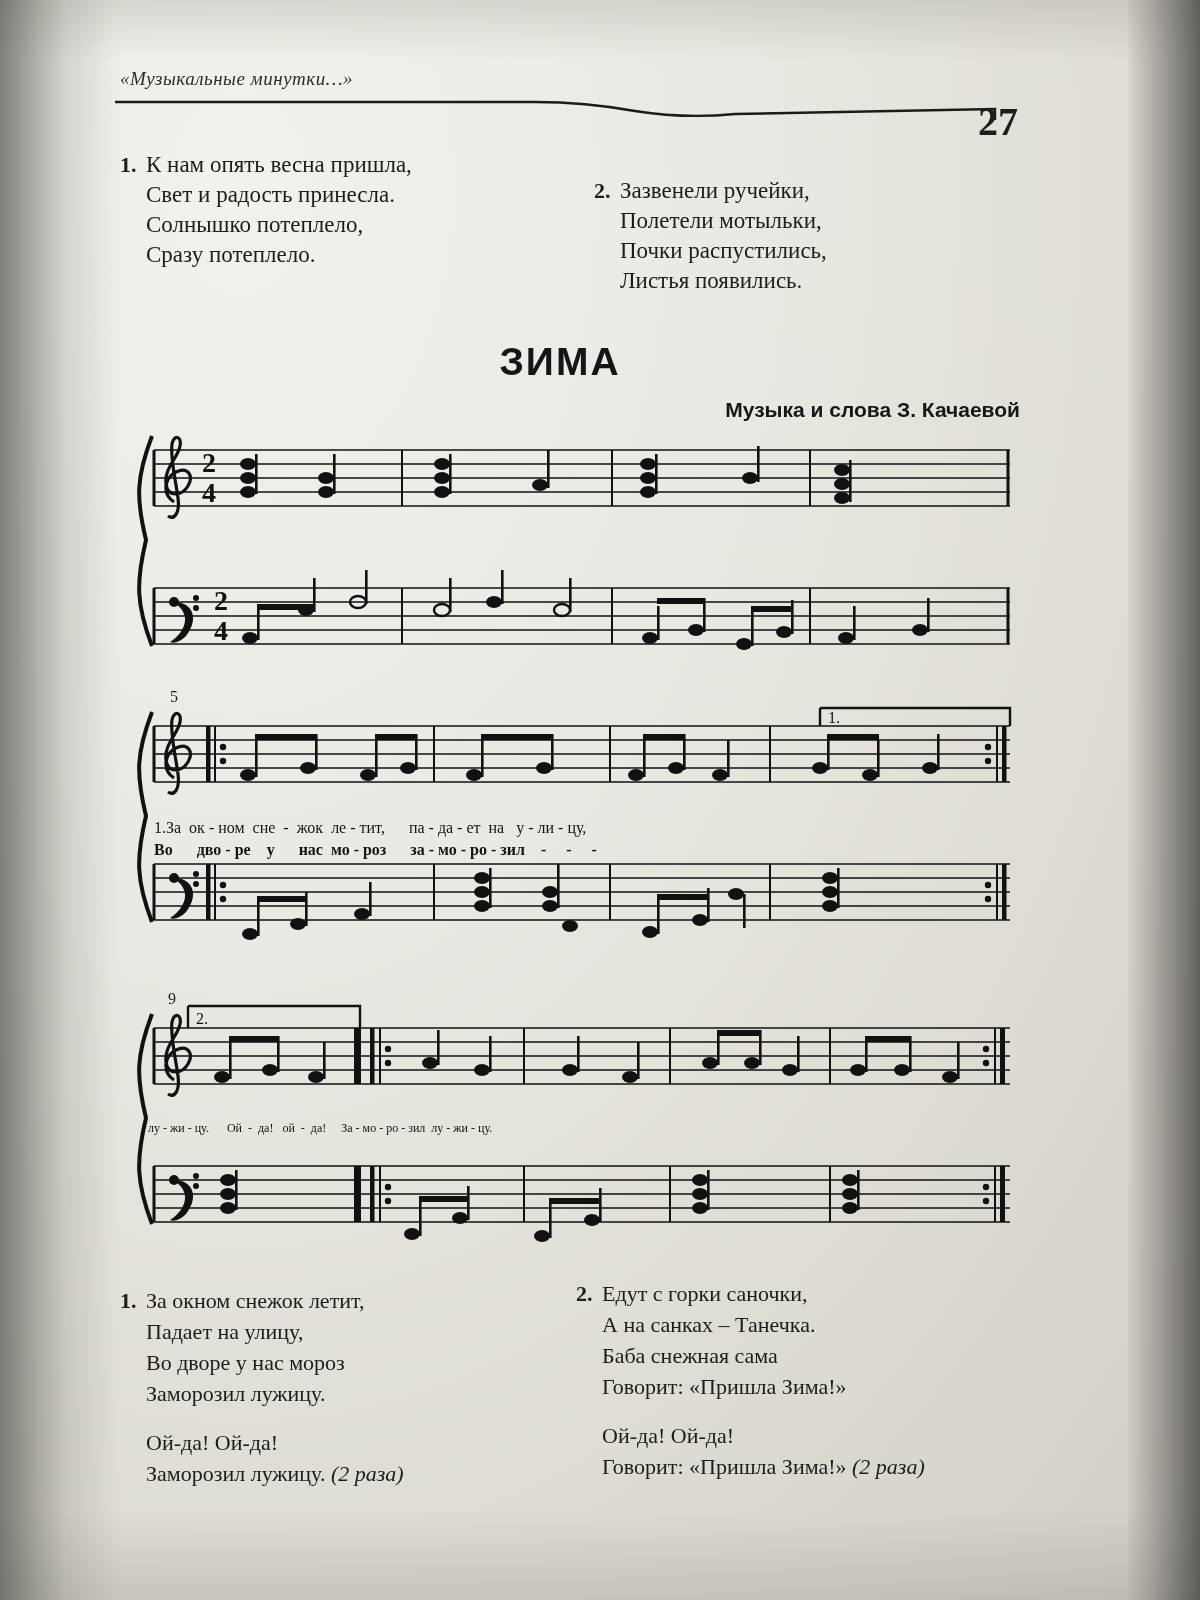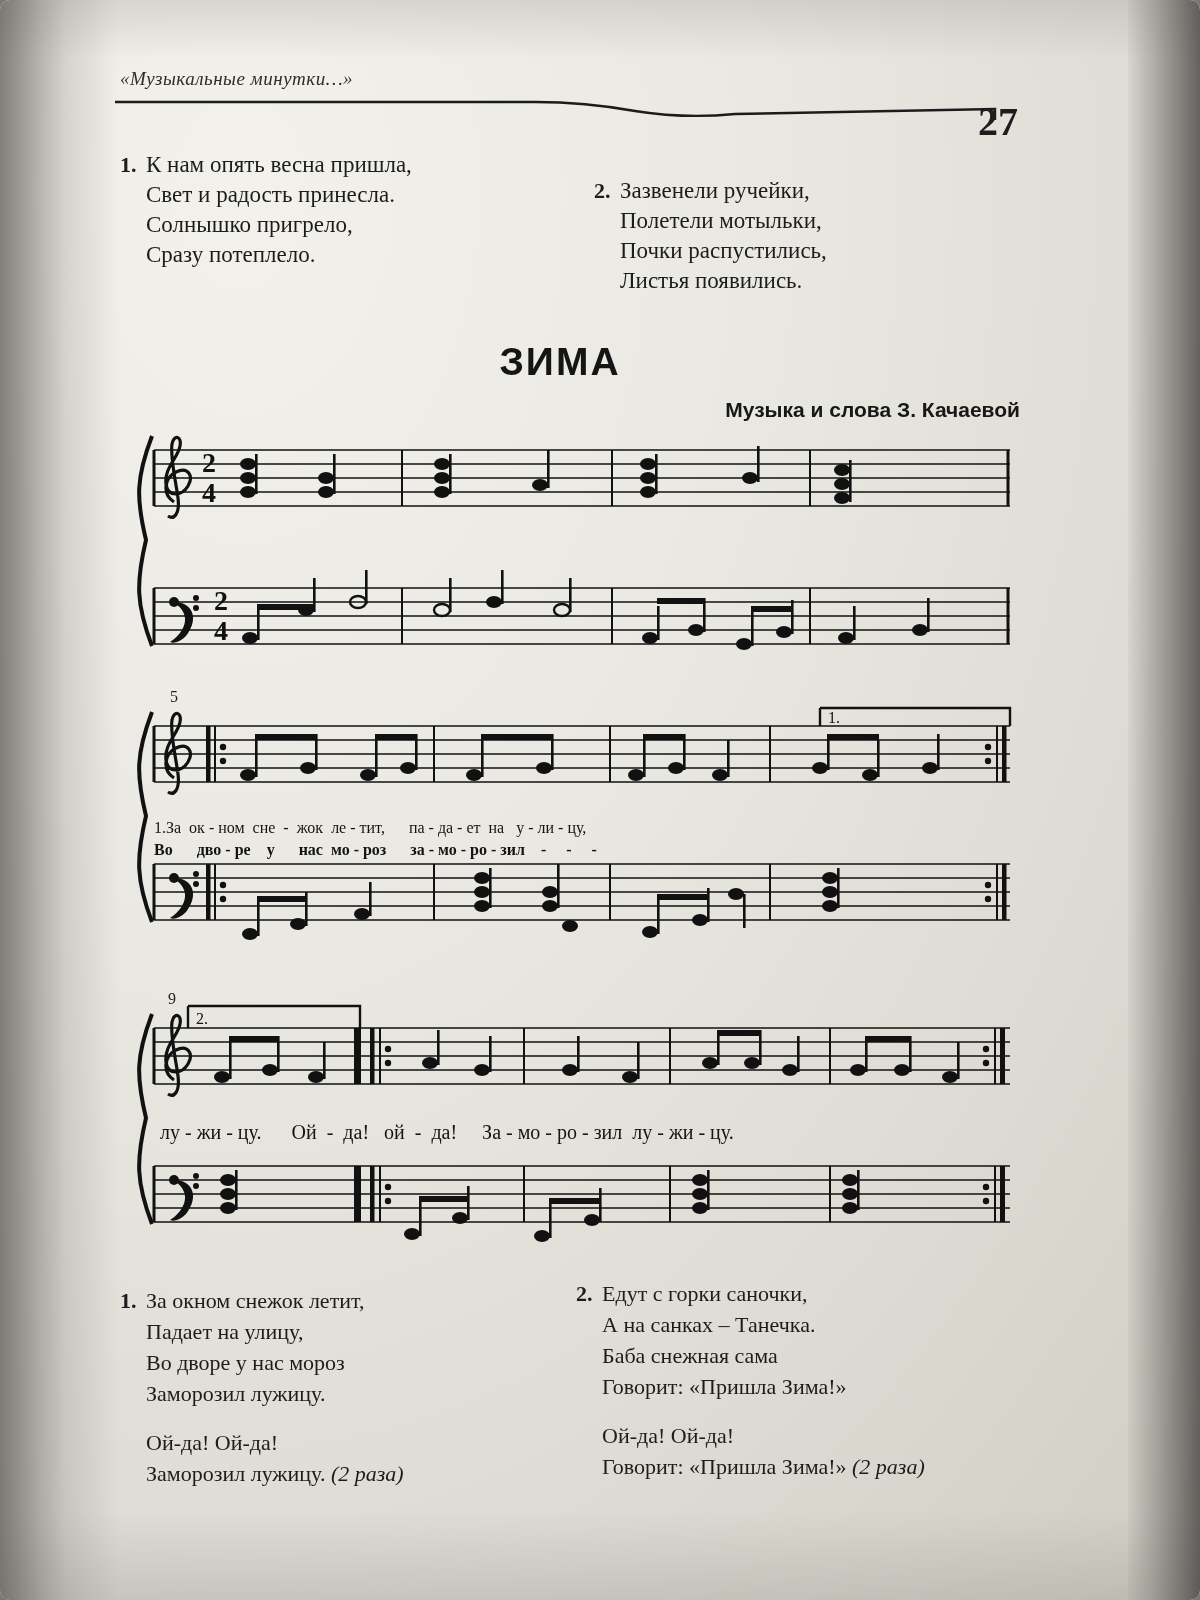--- a/index.html
+++ b/index.html
@@ -7,21 +7,20 @@
     padding: 0;
     background: #777;
   }
   .page {
     position: relative;
     width: 1200px;
     height: 1600px;
     overflow: hidden;
     background: #c9c8c4;
     font-family: "Liberation Serif", serif;
-    border-radius: 10px;
   }
   
   .paper {
     position: absolute;
     left: 0px;
     top: 0px;
     width: 1200px;
     height: 1600px;
     background:
       radial-gradient(ellipse at 20% 12%, #f2f1ec 0%, #e9e8e2 38%, #dedcd4 68%, #cfcdc4 100%);
@@ -170,21 +169,21 @@
         <path d="M0 4 L420 4 Q470 4 520 13 Q570 21 620 16 L880 11 L880 22" fill="none" stroke="#1b1b1b" stroke-width="2.4"></path>
       </svg>
     </div>
     <div class="page-number">27</div>
 
     <div class="verse" id="verse-top-1">
       <span class="num">1.</span>
       <div class="lines">
         <div>К нам опять весна пришла,</div>
         <div>Свет и радость принесла.</div>
-        <div>Солнышко пригрело,</div>
+        <div>Солнышко потеплело,</div>
         <div>Сразу потеплело.</div>
       </div>
     </div>
 
     <div class="verse" id="verse-top-2">
       <span class="num">2.</span>
       <div class="lines">
         <div>Зазвенели ручейки,</div>
         <div>Полетели мотыльки,</div>
         <div>Почки распустились,</div>
@@ -591,21 +590,21 @@
             <ellipse cx="570" cy="190" rx="8" ry="6"></ellipse>
           <rect x="577" y="180" width="2.6" height="40"></rect>
 
           <ellipse cx="720" cy="218" rx="8" ry="6"></ellipse>
             <ellipse cx="720" cy="204" rx="8" ry="6"></ellipse>
             <ellipse cx="720" cy="190" rx="8" ry="6"></ellipse>
           <rect x="727" y="180" width="2.6" height="40"></rect>
         </g>
       </svg>
 
-      <div style="position:absolute; left:0; top:131px; width:890px; font-family:'Liberation Serif',serif; font-size:20px; color:#141414;">
+      <div style="position:absolute; left:0; top:131px; width:890px; font-family:'Liberation Serif',serif; font-size:12px; color:#141414;">
         <div style="white-space:pre;">      <span>лу - жи - цу.      Ой  -  да!   ой  -  да!     За - мо - ро - зил  лу - жи - цу.</span></div>
       </div>
     </div>
 
     <div class="verse" id="verse-bot-1">
       <span class="num">1.</span>
       <div class="lines">
         <div>За окном снежок летит,</div>
         <div>Падает на улицу,</div>
         <div>Во дворе у нас мороз</div>

